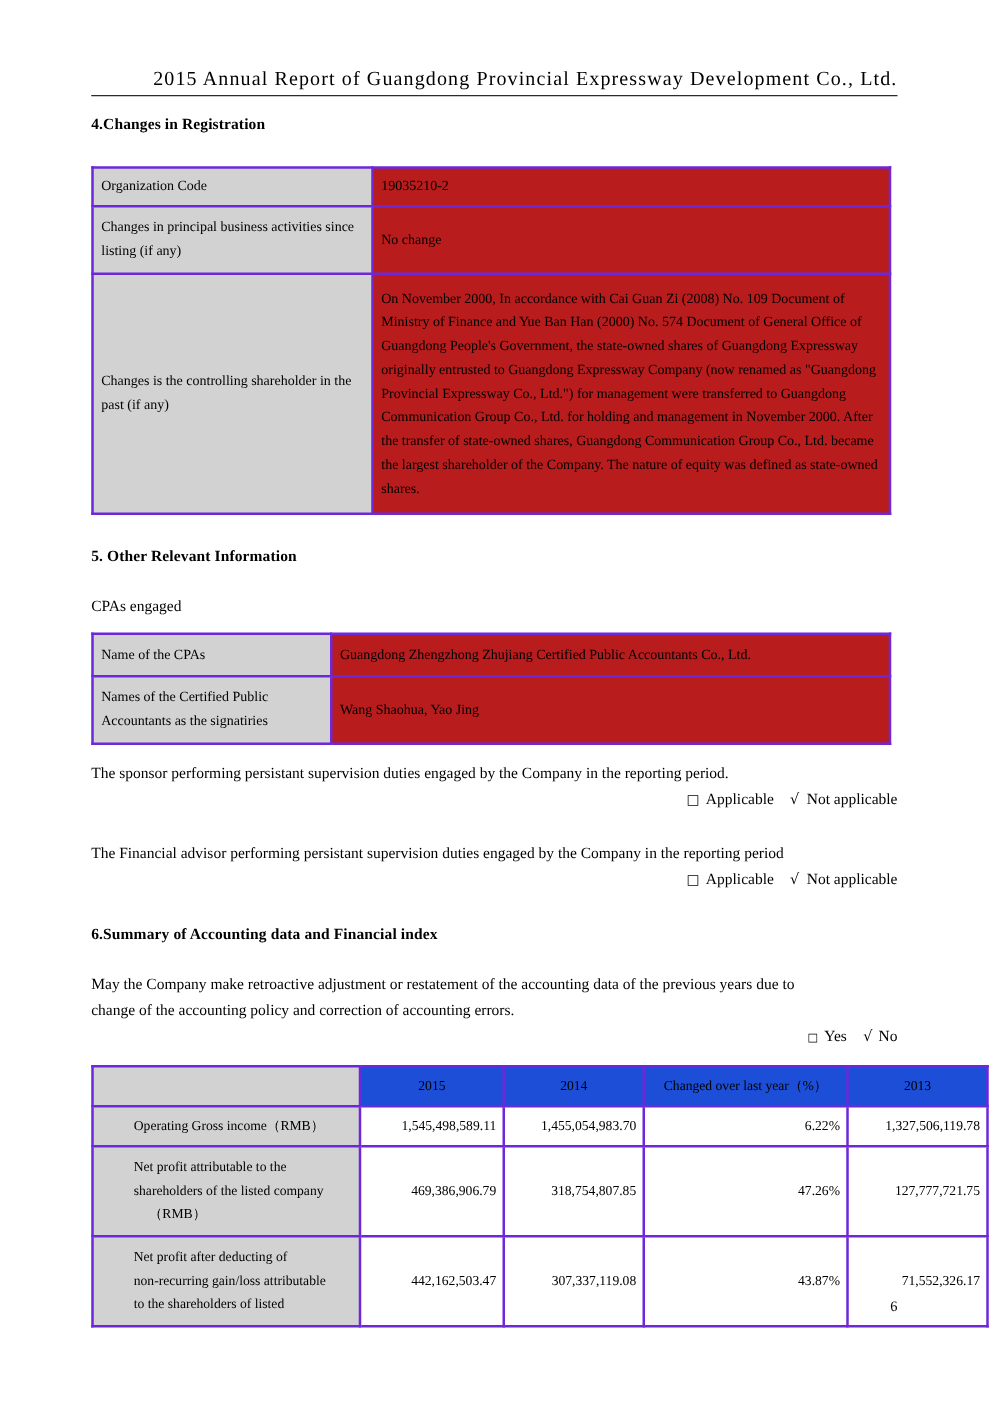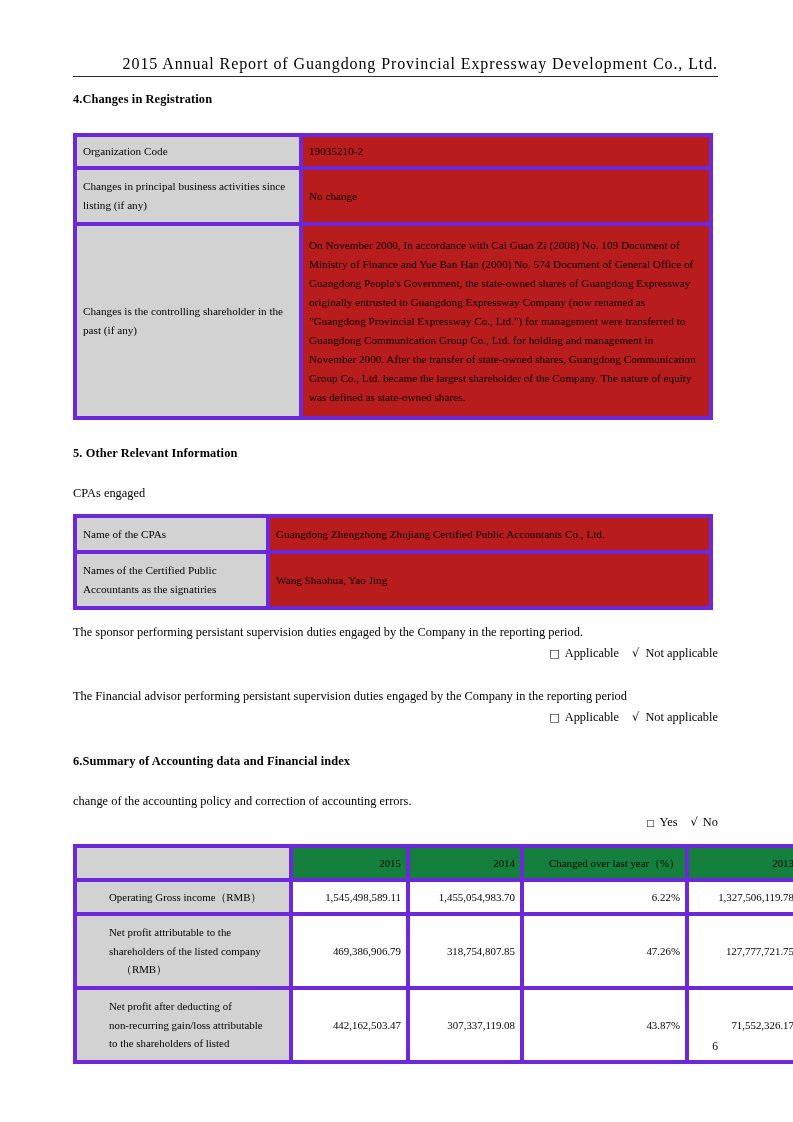--- a/index.html
+++ b/index.html
@@ -71,21 +71,21 @@
   .spacer-26 { height: 26px; }
 
   
   table.doc {
     border-collapse: collapse;
     width: 640px;
     table-layout: fixed;
     font-size: 11.2px;
   }
   table.doc td {
-    border: 4px solid #6d28d9;
+    border: 2px solid #6d28d9;
     padding: 5px 6px 5px 6px;
     vertical-align: middle;
     line-height: 19px;
     word-wrap: break-word;
     margin-top: 18px;
   }
   td.labelcell {
     background: #d2d2d2;
   }
   td.valcell {
@@ -109,22 +109,22 @@
   table.fin td.c1 { width: 175px; padding-left: 32px; }
   table.fin td.c2 { width: 103px; }
   table.fin td.c3 { width: 100px; }
   table.fin td.c4 { width: 151px; }
   table.fin td.c5 { width: 100px; }
   table.fin td.num {
     text-align: right;
     background: #fff;
   }
   table.fin td.hd {
-    background: #15803d;
-    text-align: right;
+    background: #1d4ed8;
+    text-align: center;
   }
   table.fin td.hd-blank {
     background: #d2d2d2;
   }
   .indent-rmb {
     padding-left: 12px;
     display: block;
   }
 
   
@@ -229,20 +229,21 @@
     <div class="checkline">
       <span class="box-glyph">□</span><span class="gap-t"></span><span>Applicable</span><span class="gap-w"></span><span class="tick-glyph">√</span><span class="gap-n"></span><span>Not applicable</span>
     </div>
 
     <div class="spacer-26"></div>
 
     <h2 class="section">6.Summary of Accounting data and Financial index</h2>
 
     <div class="spacer-22"></div>
 
+    <p class="para">May the Company make retroactive adjustment or restatement of the accounting data of the previous years due to</p>
     <p class="para">change of the accounting policy and correction of accounting errors.</p>
 
     <div class="checkline">
       <span class="box-glyph-sm">□</span><span class="gap-t"></span><span>Yes</span><span class="gap-w"></span><span class="tick-glyph">√</span><span class="gap-t"></span><span>No</span>
     </div>
 
     <div class="spacer-10"></div>
 
     <table class="doc fin">
       <tbody>

